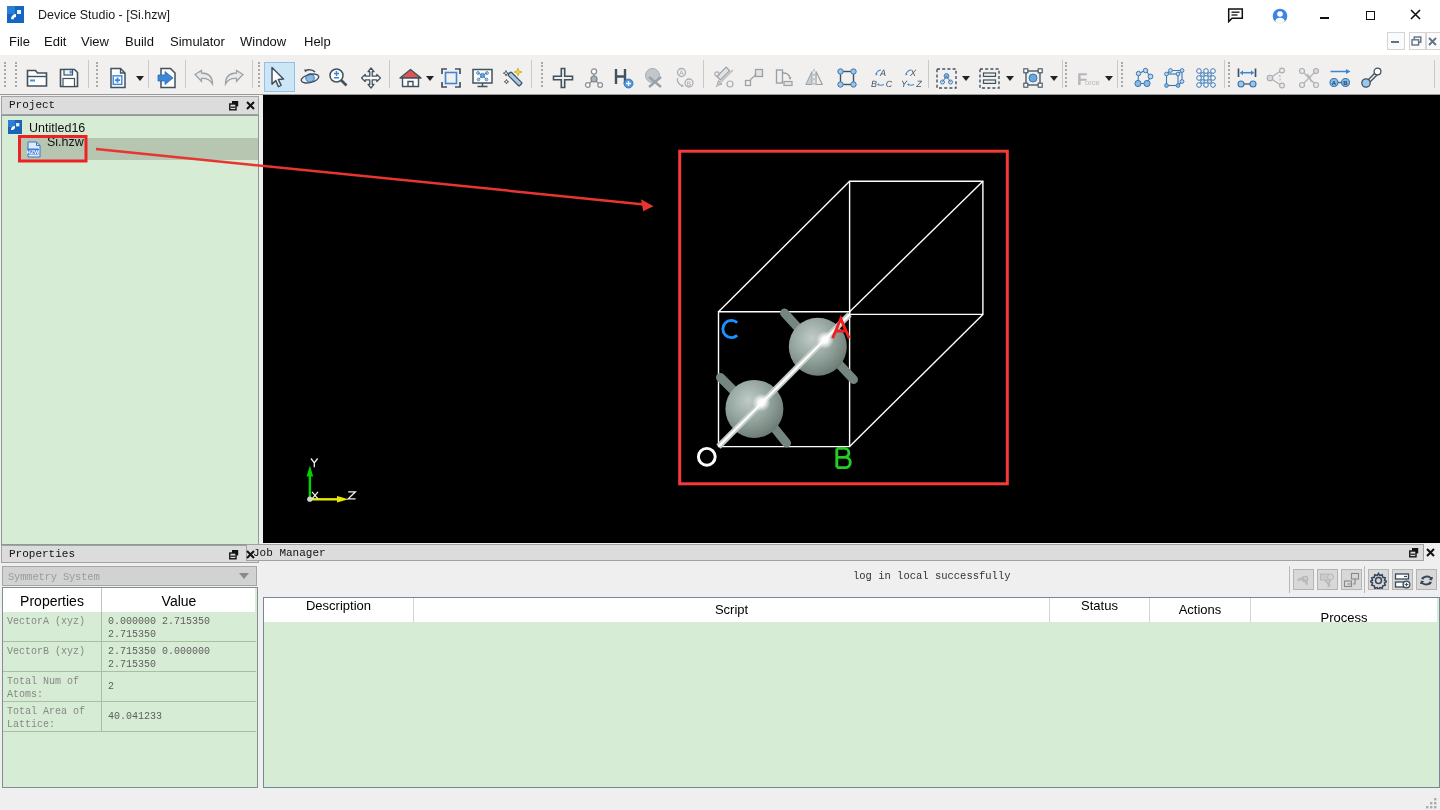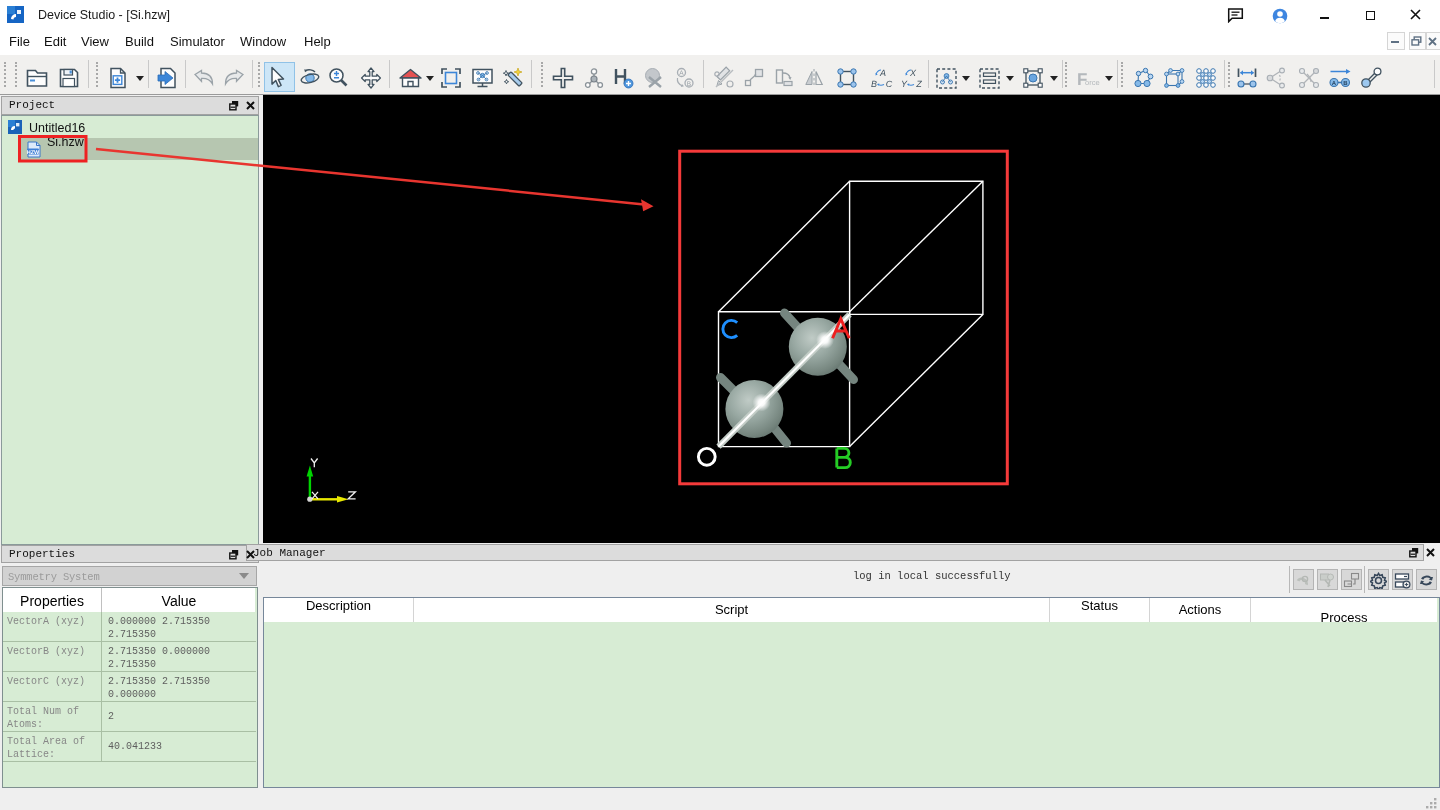--- a/index.html
+++ b/index.html
@@ -444,24 +444,20 @@
 <div class="abs" id="prows" style="left:3px;top:612px;width:253px;">
   <div class="prow">
       <div class="pl">VectorA (xyz)</div>
       <div class="pv">0.000000 2.715350<br>2.715350</div>
     </div>
   <div class="prow">
       <div class="pl">VectorB (xyz)</div>
       <div class="pv">2.715350 0.000000<br>2.715350</div>
     </div>
   <div class="prow">
-      <div class="pl">VectorC (xyz)</div>
-      <div class="pv">2.715350 2.715350<br>0.000000</div>
-    </div>
-  <div class="prow">
       <div class="pl">Total Num of<br>Atoms:</div>
       <div class="pv" style="padding-top:8px">2</div>
     </div>
   <div class="prow">
       <div class="pl">Total Area of<br>Lattice:</div>
       <div class="pv" style="padding-top:8px">40.041233</div>
     </div>
 </div>
 
 <div class="abs docktitle" style="left:246px;top:544px;width:1170px;height:13px;padding:2px 0 0 6px;">Job Manager</div>

